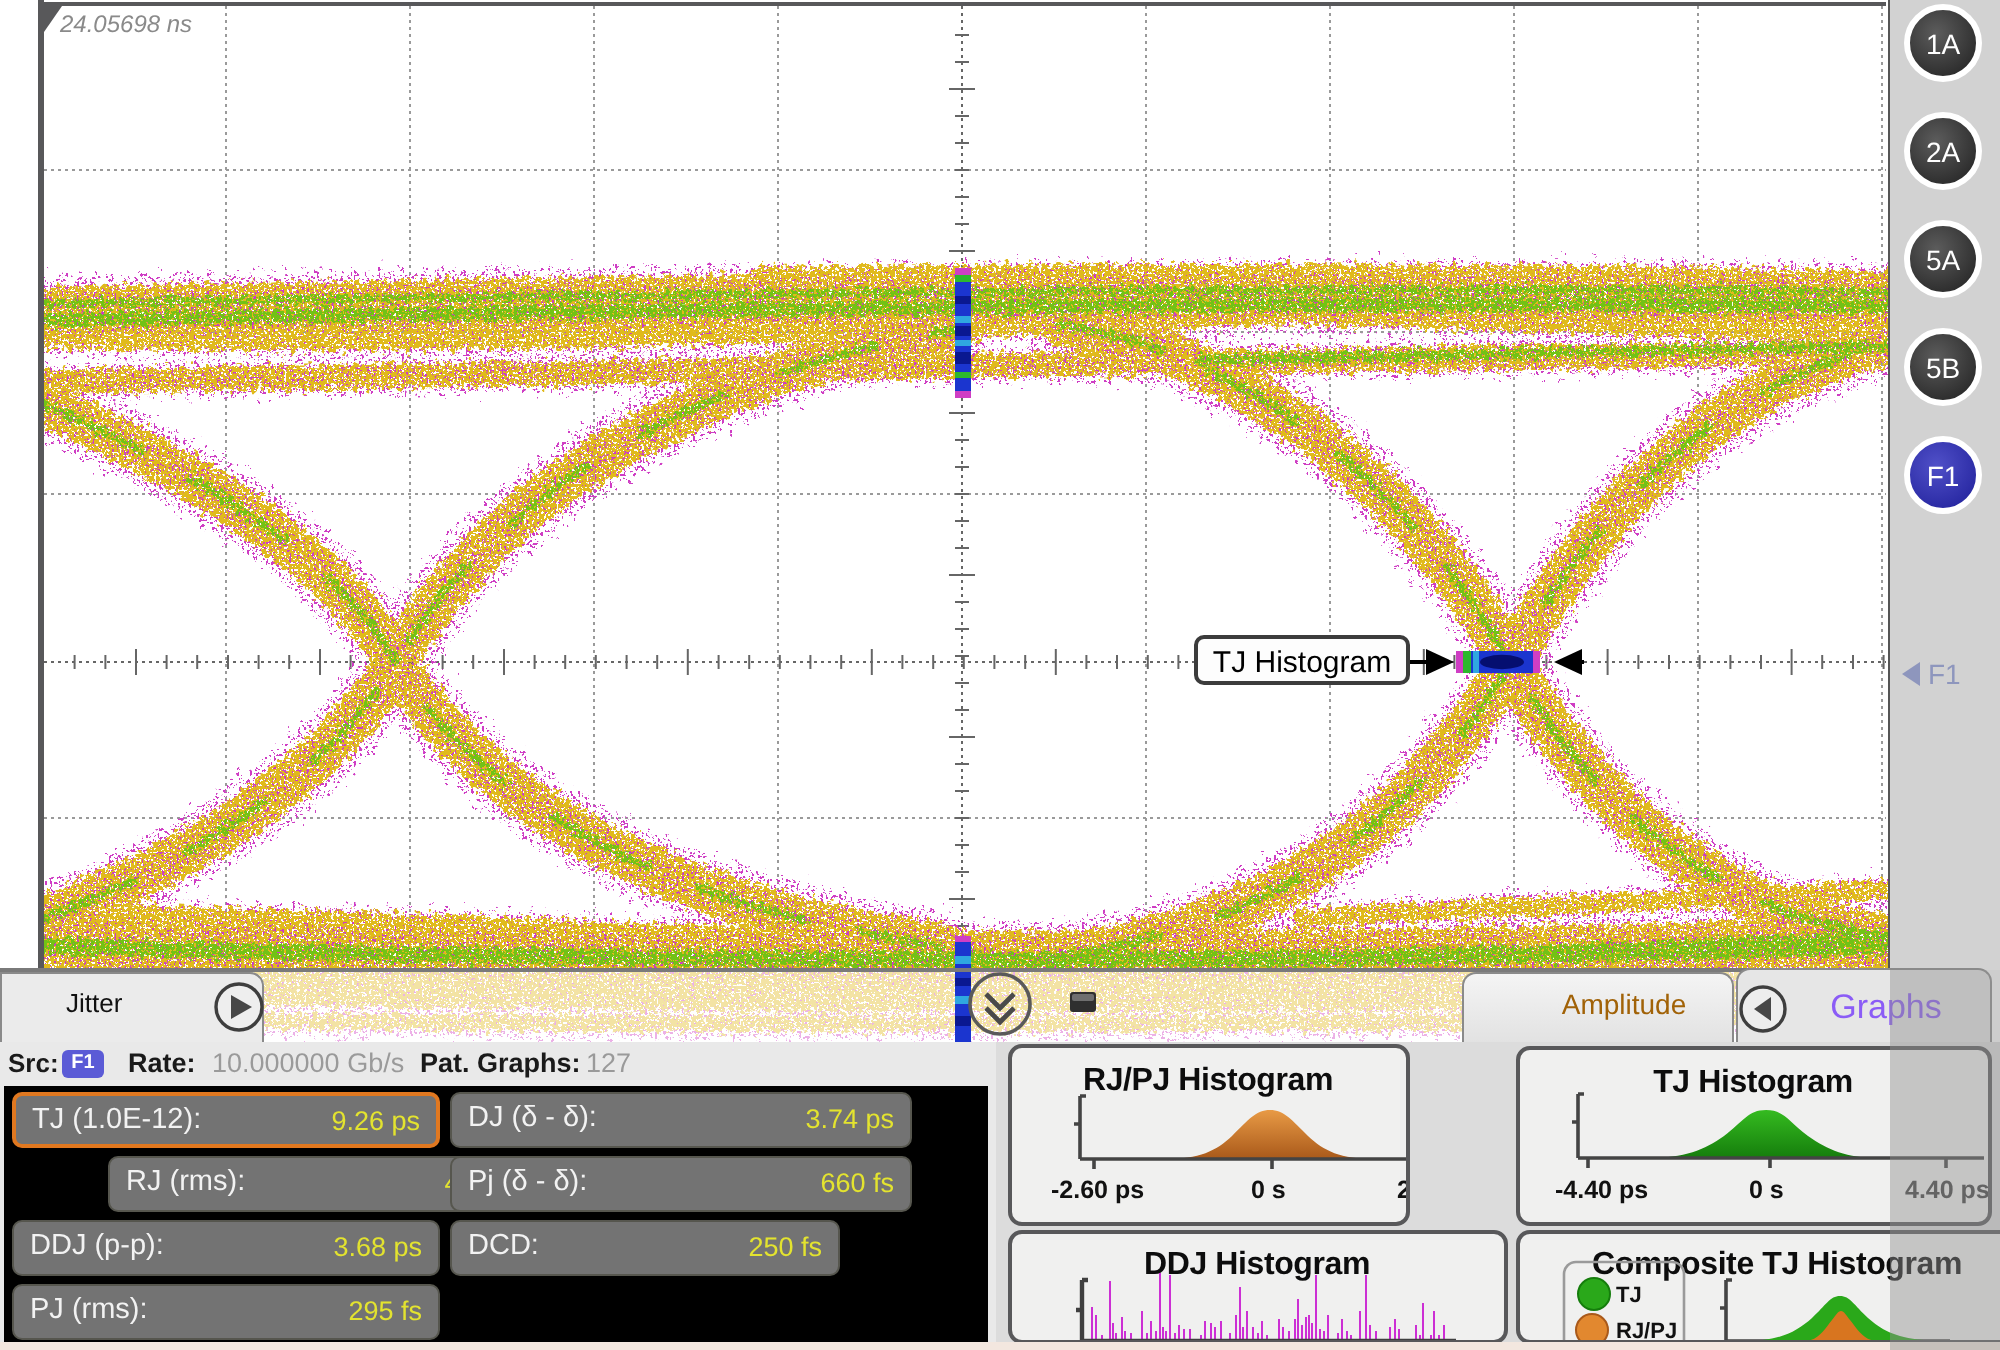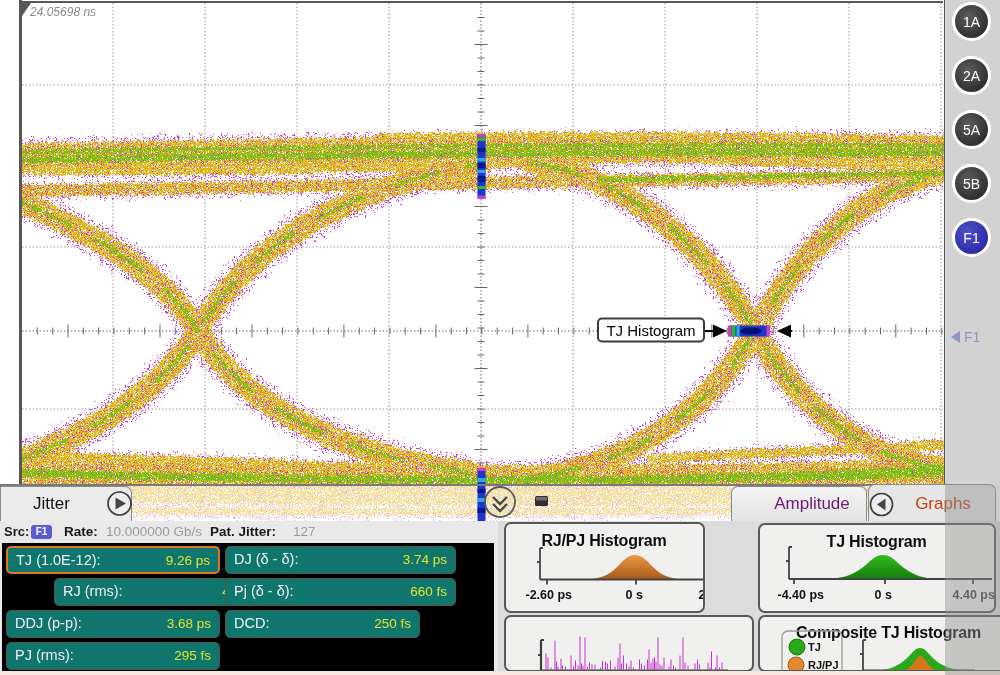--- a/index.html
+++ b/index.html
@@ -9,21 +9,21 @@
   .sbtn{position:absolute;left:952px;width:33px;height:33px;border-radius:50%;
     border:3px solid #fff;background:radial-gradient(circle at 40% 35%, #5c5c5c, #2e2e2e 75%);
     color:#fff;font-size:14px;display:flex;align-items:center;justify-content:center;}
   .sbtn.f1{background:radial-gradient(circle at 40% 35%, #5050c8, #2a2aa4 75%);}
   .tab{position:absolute;box-sizing:border-box;border:1.5px solid #8a8a8a;border-bottom:none;
     border-radius:7px 7px 0 0;background:linear-gradient(#f4f4f4,#e2e2e2);}
   .card{position:absolute;box-sizing:border-box;border:2px solid #58585a;border-radius:7px;
     background:#f0f0ef;overflow:hidden;}
   .ctitle{position:absolute;width:100%;text-align:center;font-weight:bold;font-size:16px;color:#0d0d0d;letter-spacing:-0.2px;}
   .axlab{position:absolute;font-weight:bold;font-size:12.5px;color:#111;white-space:nowrap;}
-  .cell{position:absolute;box-sizing:border-box;height:28px;background:#0f766e;border:1.5px solid #56564e;
+  .cell{position:absolute;box-sizing:border-box;height:28px;background:#737373;border:1.5px solid #56564e;
     border-radius:5px;color:#f2f2f2;font-size:14.5px;padding-left:14px;}
   .cell .lab{position:absolute;left:8px;top:4.5px;}
   .cell .val{position:absolute;right:8px;top:5.5px;color:#e3e32f;font-size:13.5px;}
 </style>
 </head>
 <body>
 <div id="root">
 
   <svg id="plot" class="abs" style="left:0;top:0" width="1000" height="675" viewBox="0 0 1000 675">
     <defs>
@@ -191,33 +191,33 @@
 
     <svg class="abs" style="left:483px;top:485px" width="70" height="36">
       <circle cx="17" cy="17" r="15" fill="none" stroke="#5a5a5a" stroke-width="1.8"></circle>
       <path d="M10,12 L17,19 L24,12" fill="none" stroke="#4a4a4a" stroke-width="2.4"></path>
       <path d="M10,19 L17,26 L24,19" fill="none" stroke="#4a4a4a" stroke-width="2.4"></path>
       <rect x="52" y="11" width="13" height="10" rx="1.5" fill="#2f2f2f"></rect>
       <rect x="53" y="12" width="11" height="3.5" rx="1" fill="#6f6f6f"></rect>
     </svg>
 
     <div class="tab" style="left:0px;top:485.5px;width:132px;height:36px;border-radius:0 7px 0 0;background:#ebebeb;"></div>
-    <div class="abs" style="left:33px;top:494px;font-size:17px;color:#111;">Jitter</div>
+    <div class="abs" style="left:33px;top:494px;font-size:13px;color:#111;">Jitter</div>
     <svg class="abs" style="left:106px;top:490px" width="27" height="27">
       <circle cx="13.5" cy="13.5" r="11.5" fill="#eee" stroke="#3e3e3e" stroke-width="1.7"></circle>
       <path d="M9.5,7.5 L20,13.5 L9.5,19.5 Z" fill="#474747"></path>
     </svg>
 
     <div class="abs" style="left:0;top:520.5px;width:498px;height:154.5px;background:#e9e9e9;"></div>
     <div class="abs" style="left:0;top:524px;width:498px;height:17px;font-size:13.5px;font-weight:bold;color:#1a1a1a;">
       <span class="abs" style="left:4px;font-size:13px;">Src:</span>
       <span class="abs" style="left:31px;top:0.5px;width:21px;height:14px;background:#5b5bd6;color:#fff;border-radius:3px;font-size:10px;text-align:center;line-height:14px;">F1</span>
       <span class="abs" style="left:64px;text-align:center;">Rate:</span>
       <span class="abs" style="left:106px;color:#9a9a9a;font-weight:normal;">10.000000 Gb/s</span>
-      <span class="abs" style="left:210px;">Pat. Jitter:</span>
+      <span class="abs" style="left:210px;">Pat. Graphs:</span>
       <span class="abs" style="left:293px;color:#9a9a9a;font-weight:normal;">127</span>
     </div>
     <div class="abs" style="left:2px;top:543px;width:492px;height:128px;background:#000;">
       <div class="cell" style="left:4px;top:2.5px;width:214px;border:2px solid #e07820;">
         <span class="lab">TJ (1.0E-12):</span>
           <span class="val">9.26 ps</span>
         </div>
       <div class="cell" style="left:223px;top:2.5px;width:231px;">
         <span class="lab">DJ (δ - δ):</span>
           <span class="val">3.74 ps</span>
@@ -240,28 +240,28 @@
         </div>
       <div class="cell" style="left:4px;top:98.5px;width:214px;">
         <span class="lab">PJ (rms):</span>
           <span class="val">295 fs</span>
         </div>
     </div>
 
     <div class="abs" style="left:498px;top:520.5px;width:502px;height:154.5px;background:#dcdcdc;"></div>
 
     <div class="tab" style="left:731px;top:485.5px;width:136px;height:35px;"></div>
-    <div class="abs" style="left:744px;top:494px;width:136px;text-align:center;font-size:17px;color:#701a75;">Amplitude</div>
+    <div class="abs" style="left:744px;top:494px;width:136px;text-align:center;font-size:14px;color:#a16207;">Amplitude</div>
 
     <div class="tab" style="left:867.5px;top:484px;width:128px;height:37px;border-radius:7px 7px 0 0;background:#e6e6e6;"></div>
     <svg class="abs" style="left:869px;top:492px" width="25" height="25">
       <circle cx="12.5" cy="12.5" r="11" fill="#ededed" stroke="#3e3e3e" stroke-width="1.7"></circle>
       <path d="M16.5,6.5 L8,12.5 L16.5,18.5 Z" fill="#474747"></path>
     </svg>
-    <div class="abs" style="left:898px;top:494px;width:90px;text-align:center;font-size:17px;color:#c2410c;">Graphs</div>
+    <div class="abs" style="left:898px;top:494px;width:90px;text-align:center;font-size:17px;color:#8b5cf6;">Graphs</div>
 
     <div class="card" style="left:503.5px;top:522px;width:201px;height:90.5px;">
       <div class="ctitle" style="top:8px;">RJ/PJ Histogram</div>
       <svg class="abs" style="left:0;top:0" width="250" height="90">
         <defs>
             <linearGradient id="og" x1="0" y1="0" x2="0" y2="1">
           <stop offset="0" stop-color="#e89a45"></stop>
               <stop offset="1" stop-color="#a9591a"></stop>
         </linearGradient>
           </defs>
@@ -284,20 +284,21 @@
           </defs>
         <path d="M63,54 C83,54 92,50 102,43 C112,35.5 114,30 123,30 C132,30 134,35.5 144,43 C154,50 163,54 180,54 Z" fill="url(#gg)"></path>
         <path d="M29,22 h3 M26,36 h3 M29,22 v32 M29,54 H232 M34,54 v5 M125,54 v5 M213,54 v5" stroke="#444" stroke-width="1.8" fill="none"></path>
       </svg>
       <div class="axlab" style="left:18px;top:63px;text-align:center;">-4.40 ps</div>
       <div class="axlab" style="left:115px;top:63px;">0 s</div>
       <div class="axlab" style="left:193px;top:63px;color:#404040;">4.40 ps</div>
     </div>
 
     <div class="card" style="left:503.5px;top:614.5px;width:250px;height:57px;">
+      <div class="ctitle" style="top:7px;">DDJ Histogram</div>
       <svg class="abs" style="left:0;top:0" width="250" height="57">
         <path id="spikes" stroke="#cc2fd4" stroke-width="1" d="M40.0,52.5v-16 M42.0,52.5v-12 M45.0,52.5v-2 M49.0,52.5v-29 M50.5,52.5v-8 M52.0,52.5v-3 M55.0,52.5v-11 M56.5,52.5v-4 M59.5,52.5v-3 M65.0,52.5v-14 M67.5,52.5v-3 M69.5,52.5v-9 M72.0,52.5v-4 M74.0,52.5v-33 M75.5,52.5v-6 M77.0,52.5v-4 M79.0,52.5v-32 M81.5,52.5v-3 M83.5,52.5v-7 M86.0,52.5v-5 M89.0,52.5v-5 M94.5,52.5v-2 M96.5,52.5v-9 M99.5,52.5v-8 M101.5,52.5v-6 M104.5,52.5v-9 M109.0,52.5v-3 M112.0,52.5v-12 M114.0,52.5v-26 M115.5,52.5v-6 M117.5,52.5v-14 M120.5,52.5v-6 M123.0,52.5v-3 M125.0,52.5v-9 M127.5,52.5v-2 M133.5,52.5v-10 M135.5,52.5v-6 M138.5,52.5v-4 M141.5,52.5v-10 M143.0,52.5v-20 M145.0,52.5v-7 M147.0,52.5v-11 M148.5,52.5v-12 M150.0,52.5v-8 M152.0,52.5v-32 M154.0,52.5v-5 M156.0,52.5v-4 M158.0,52.5v-12 M163.0,52.5v-3 M165.0,52.5v-10 M167.5,52.5v-4 M169.5,52.5v-2 M174.0,52.5v-14 M177.0,52.5v-32 M179.0,52.5v-7 M182.0,52.5v-4 M189.0,52.5v-6 M191.5,52.5v-10 M193.5,52.5v-5 M202.0,52.5v-7 M204.0,52.5v-2 M205.5,52.5v-18 M209.5,52.5v-2 M211.0,52.5v-14 M213.5,52.5v-2 M216.0,52.5v-7"></path>
         <path d="M35,23 h3 M32,38 h3 M35,23 v30.5 M35,53.5 H222" stroke="#3f3f3f" stroke-width="2.2" fill="none"></path>
       </svg>
     </div>
 
     <div class="card" style="left:757.5px;top:614.5px;width:262px;height:57px;">
       <div class="ctitle" style="top:7px;">Composite TJ Histogram</div>
       <svg class="abs" style="left:0;top:0" width="238" height="57">
         <rect x="22" y="14" width="60" height="50" rx="6" fill="none" stroke="#9a9a9a" stroke-width="1.3"></rect>

